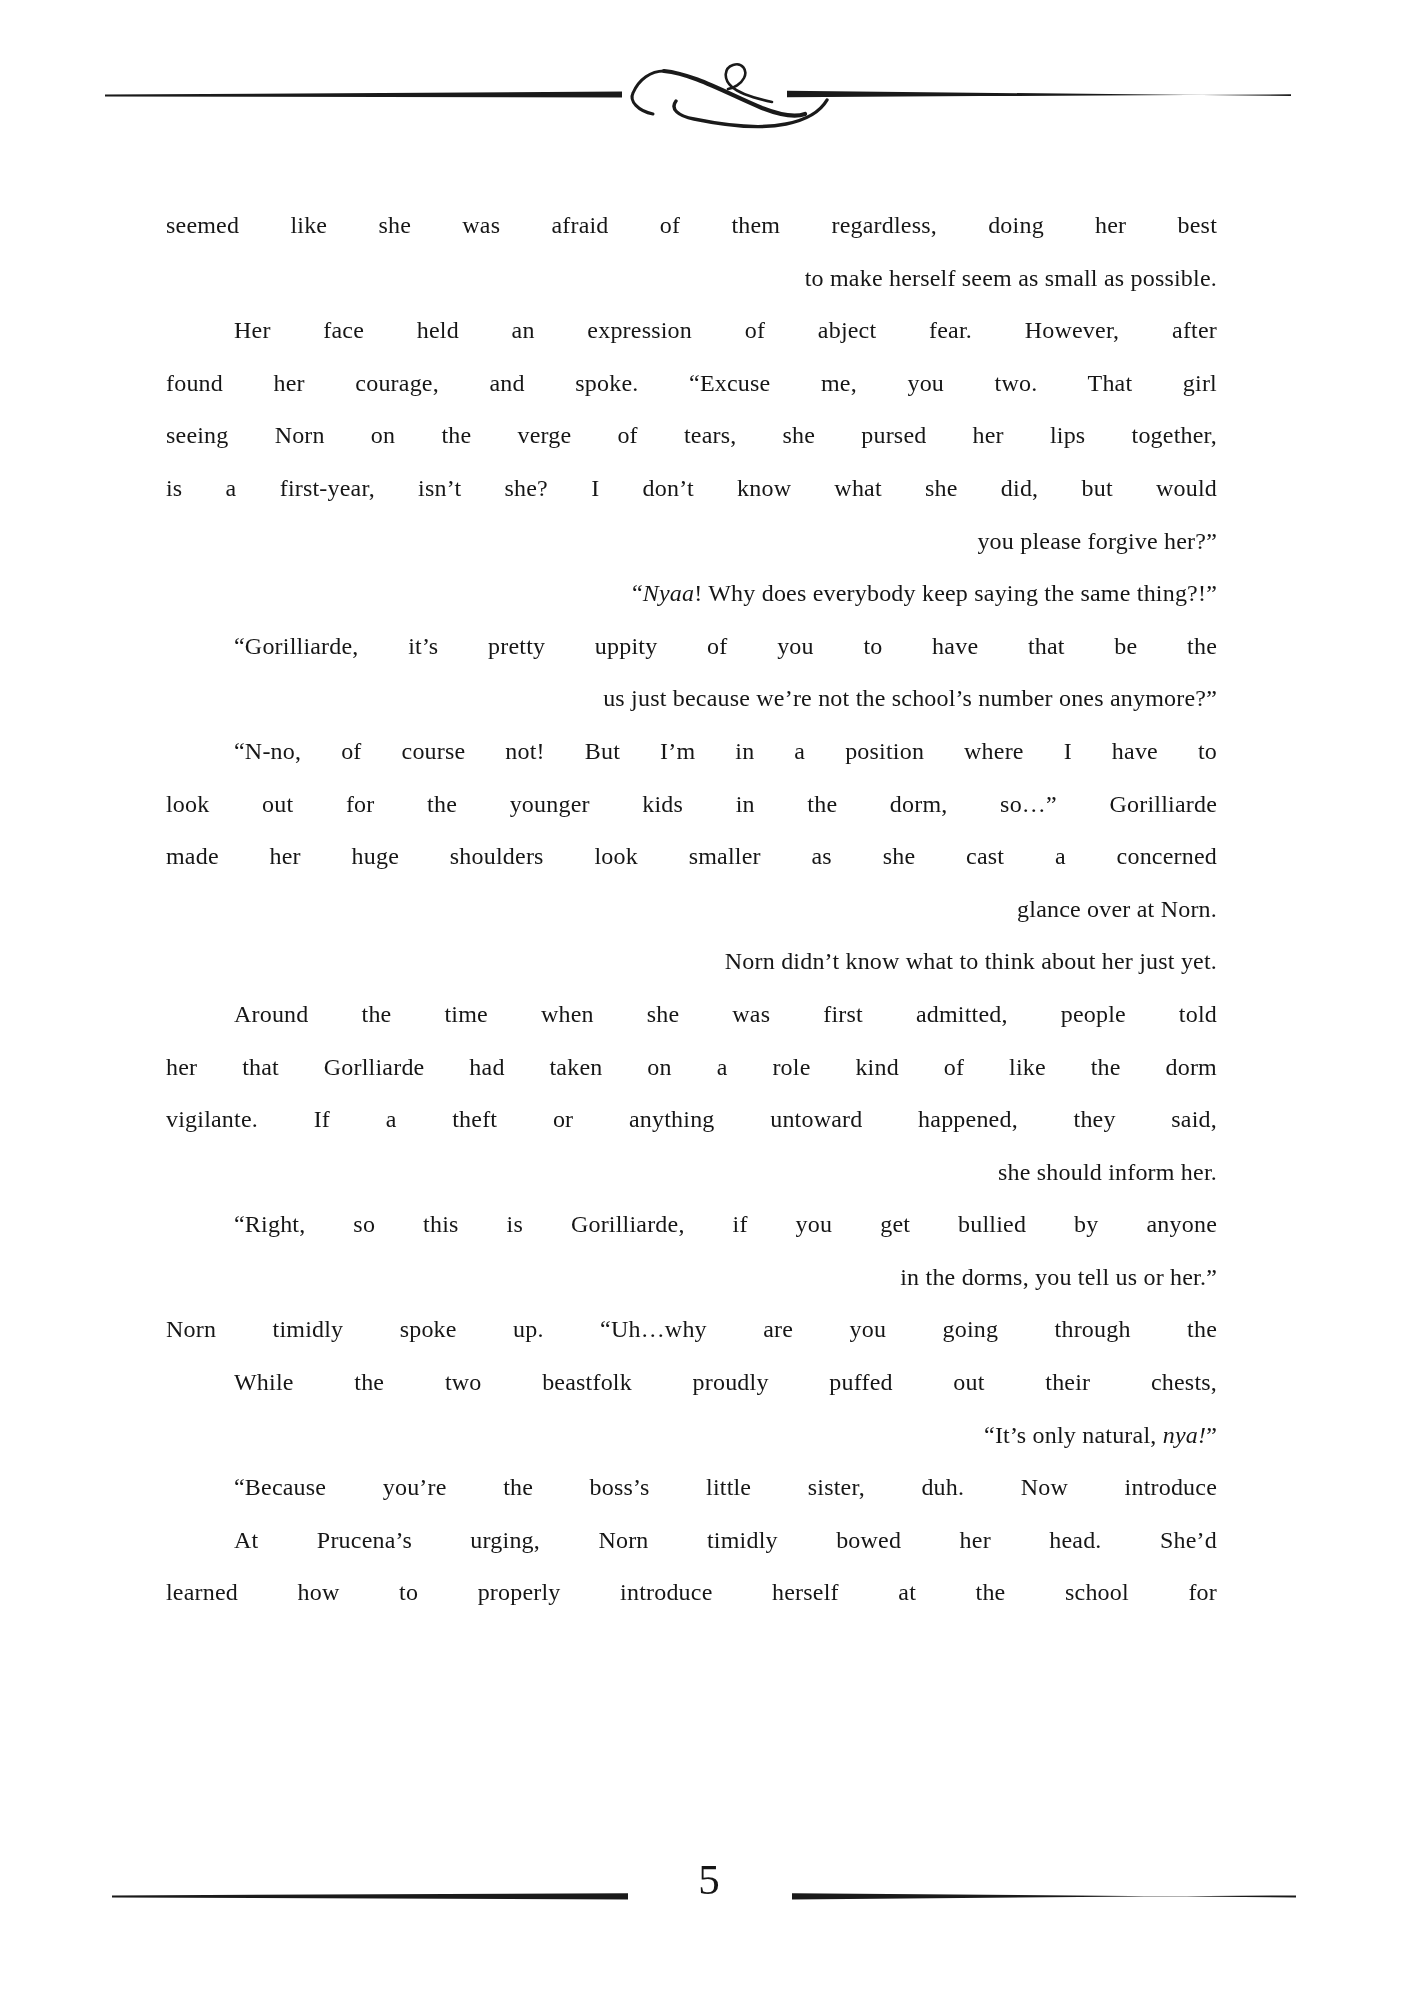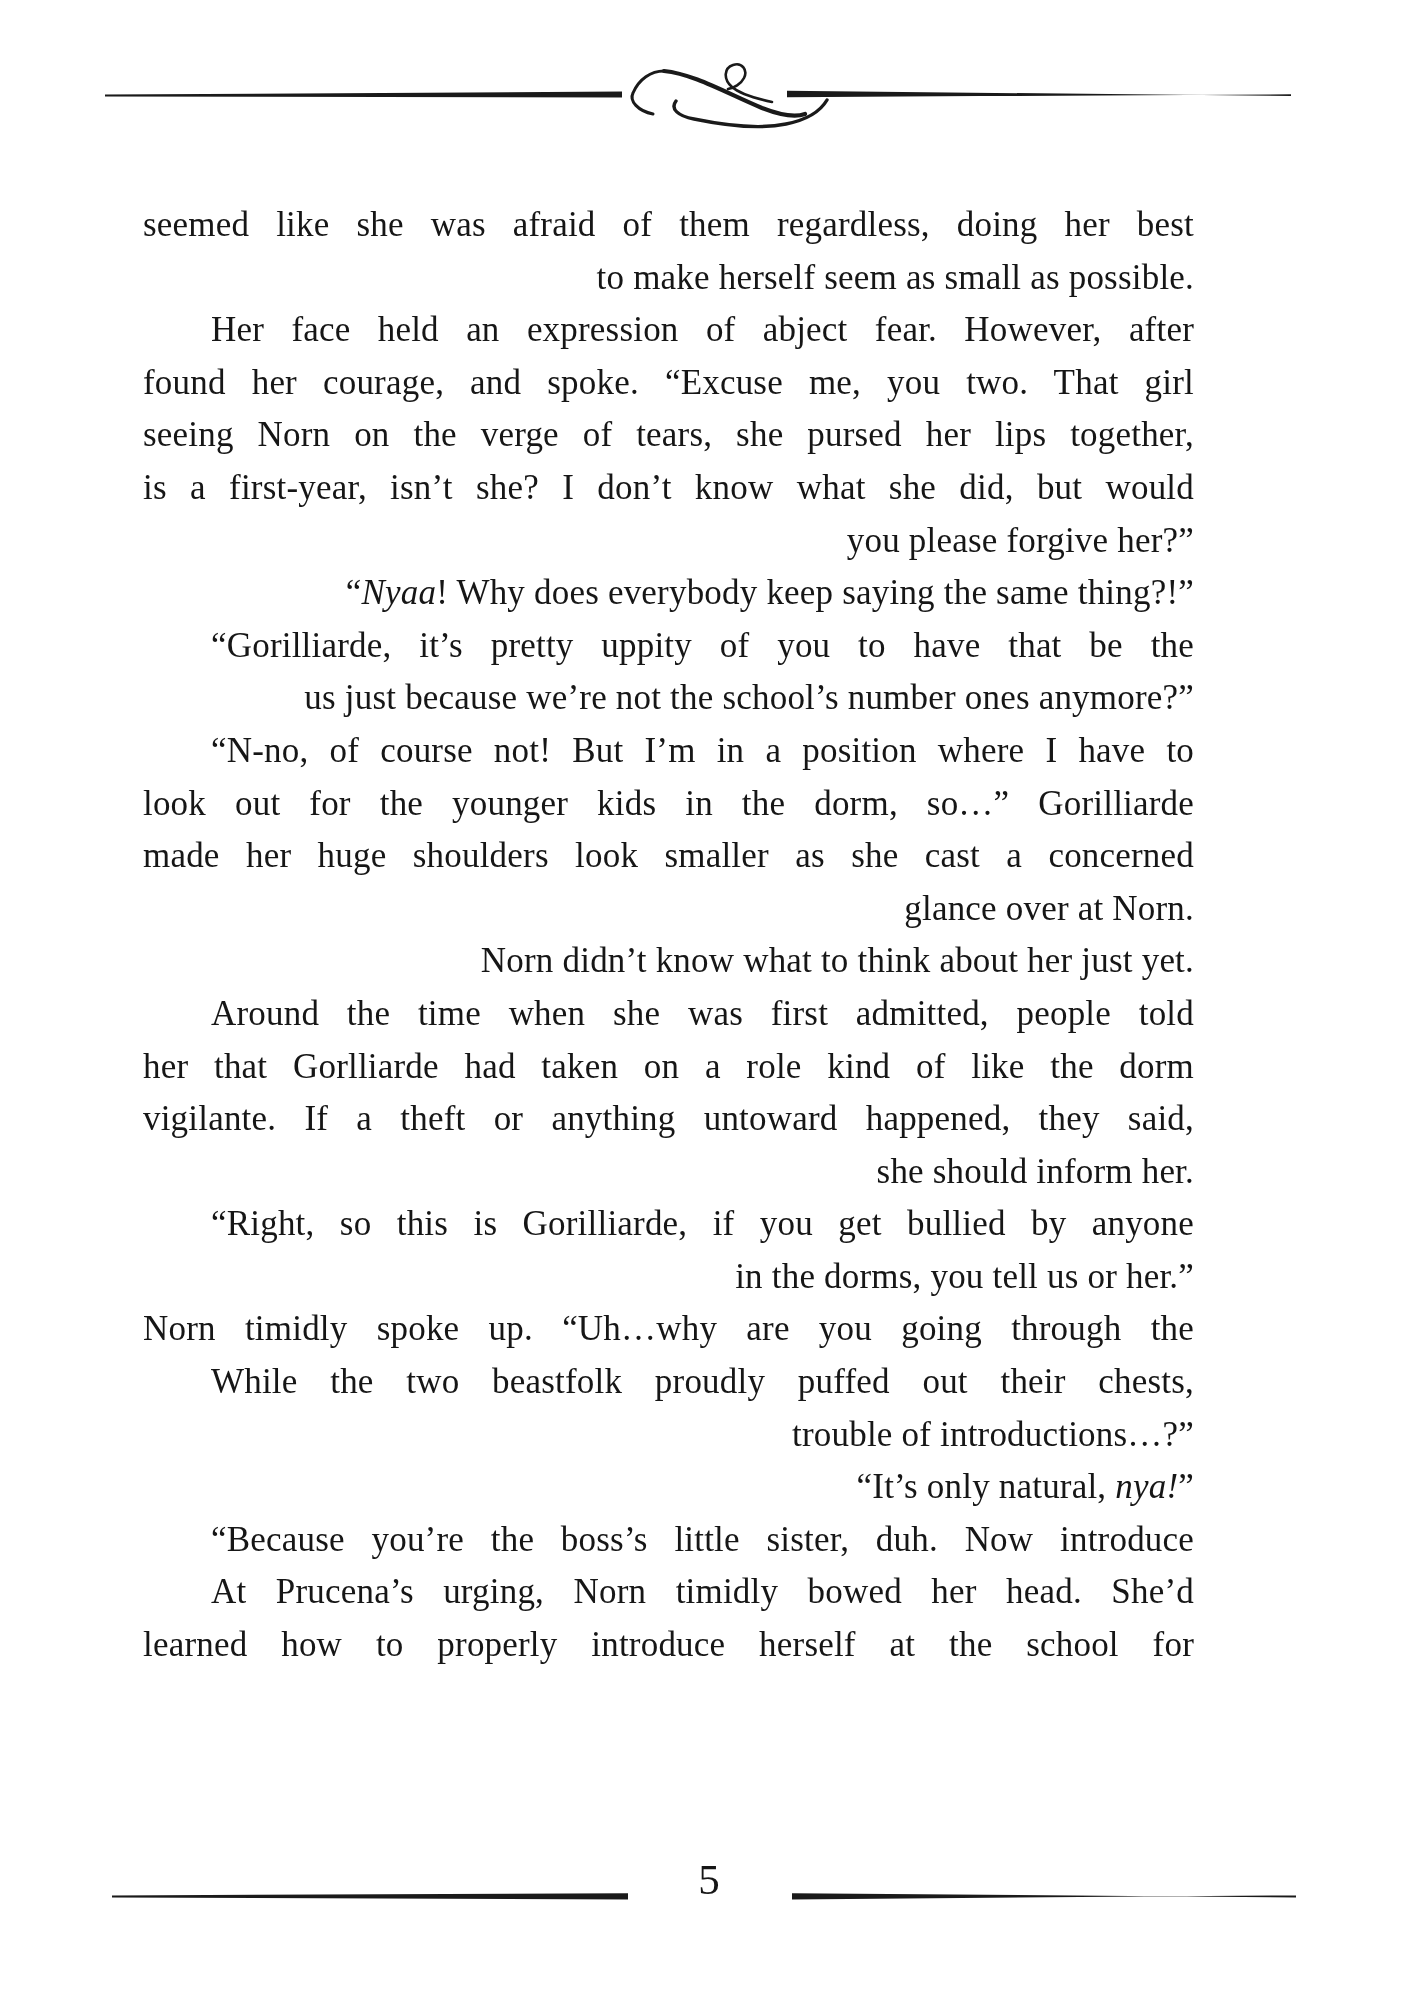--- a/index.html
+++ b/index.html
@@ -7,22 +7,22 @@
     position:relative;
     width:1404px; height:2000px;
     background:#ffffff;
     overflow:hidden;
     font-family:"Liberation Serif","DejaVu Serif",serif;
     color:#1a1a1a;
   }
   .rule-svg { position:absolute; left:0; top:0; width:1404px; height:2000px; pointer-events:none; }
   .body-text {
     position:absolute;
-    left:143px; top:199px; width:1051px;
-    font-size:35px;
+    left:166px; top:199px; width:1051px;
+    font-size:24px;
     line-height:52.6px;
     color:#161616;
     letter-spacing:0.2px;
   }
   .line { text-align:right; white-space:normal; }
   .line.j { text-align:justify; text-align-last:justify; }
   .line.indent { text-indent:68px; }
   .page-number {
     position:absolute;
     left:709px; top:1856px;
@@ -75,21 +75,20 @@
       <div class="line">glance over at Norn.</div>
       <div class="line indent">Norn didn’t know what to think about her just yet.</div>
       <div class="line j indent">Around the time when she was first admitted, people told</div>
       <div class="line j">her that Gorlliarde had taken on a role kind of like the dorm</div>
       <div class="line j">vigilante. If a theft or anything untoward happened, they said,</div>
       <div class="line">she should inform her.</div>
       <div class="line j indent">“Right, so this is Gorilliarde, if you get bullied by anyone</div>
       <div class="line">in the dorms, you tell us or her.”</div>
       <div class="line j">Norn timidly spoke up. “Uh…why are you going through the</div>
       <div class="line j indent">While the two beastfolk proudly puffed out their chests,</div>
-      <div class="line">trouble of introductions…?”</div>
       <div class="line indent">“It’s only natural, <i>nya!</i>”</div>
       <div class="line j indent">“Because you’re the boss’s little sister, duh. Now introduce</div>
       <div class="line j indent">At Prucena’s urging, Norn timidly bowed her head. She’d</div>
       <div class="line j">learned how to properly introduce herself at the school for</div>
     </div>
 
   <div class="page-number">5</div>
 
 </div>
 

